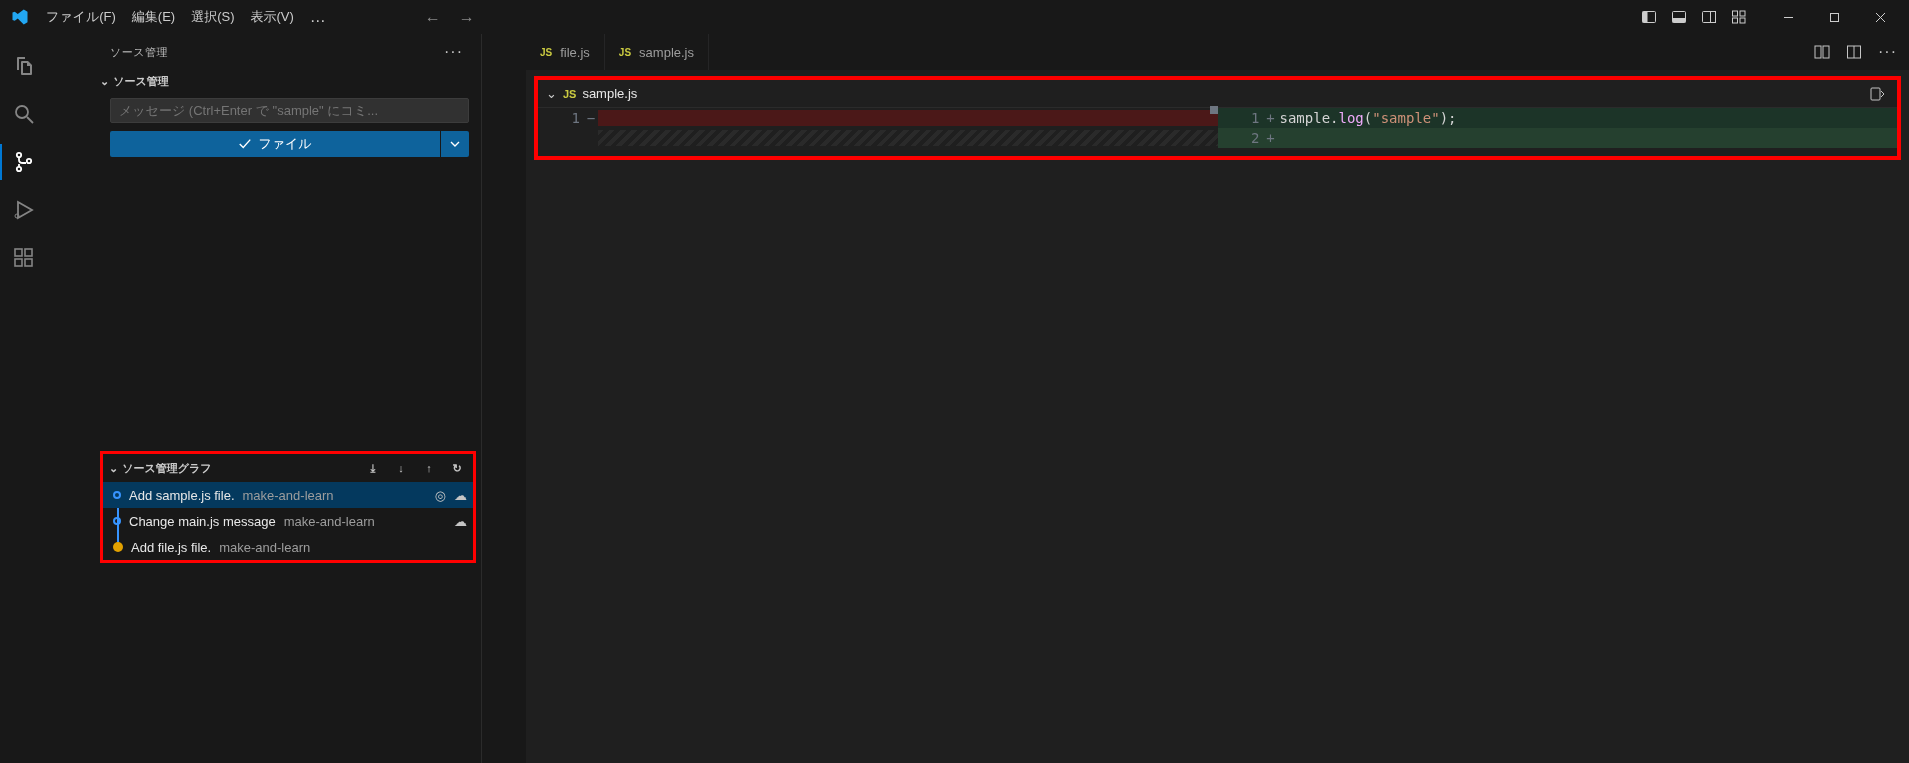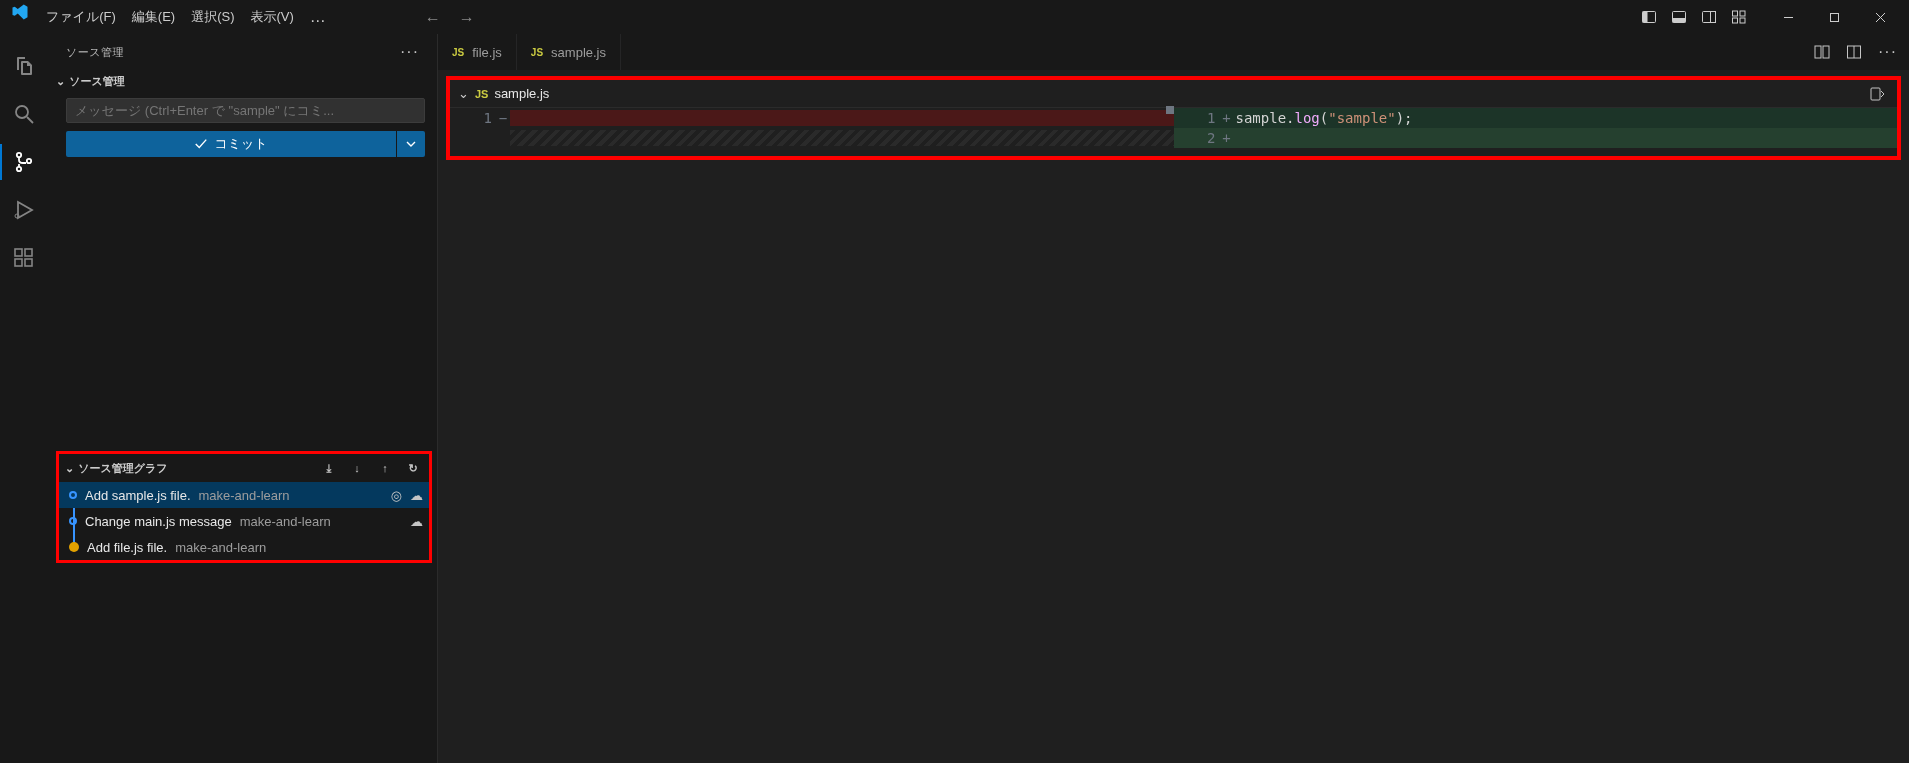--- a/index.html
+++ b/index.html
@@ -11,21 +11,21 @@
   width: 1909px;
   height: 763px;
   overflow: hidden;
   display: flex;
   flex-direction: column;
 }
 .titlebar {
   height: 34px;
   background: #181818;
   display: flex;
-  align-items: flex-start;
+  align-items: center;
   padding: 0 6px;
 }
 .vscode-icon { width: 24px; height: 24px; display: flex; align-items: center; justify-content: center; margin: 0 6px 0 2px; }
 .menu-items { display: flex; }
 .menu-item { padding: 0 8px; height: 34px; display: flex; align-items: center; cursor: default; }
 .overflow-menu { padding: 0 8px; display: flex; align-items: center; height: 34px; font-size: 16px; letter-spacing: 1px; }
 .nav-arrows { display: flex; margin-left: 90px; margin-right: 12px; gap: 18px; }
 .nav-arrow { color: #8a8a8a; font-size: 16px; display: flex; align-items: center; height: 34px; }
 .command-center {
   flex: 0 0 600px;
@@ -38,21 +38,21 @@
   justify-content: center;
   gap: 6px;
   color: #8a8a8a;
   margin: 0 auto;
 }
 .title-actions { display: flex; align-items: center; gap: 2px; margin-left: auto; }
 .layout-icon { width: 28px; height: 34px; display: flex; align-items: center; justify-content: center; color: #cccccc; }
 .win-controls { display: flex; margin-left: 10px; }
 .win-btn { width: 46px; height: 34px; display: flex; align-items: center; justify-content: center; color: #cccccc; }
 
-.workbench { display: flex; flex: 1; min-height: 0; }
+.workbench { display: flex; flex: 1; min-height: 0; gap: 44px; }
 .activitybar { width: 48px; background: #181818; display: flex; flex-direction: column; align-items: center; padding-top: 8px; }
 .activity-item { width: 48px; height: 48px; display: flex; align-items: center; justify-content: center; color: #858585; position: relative; }
 .activity-item.active { color: #ffffff; }
 .activity-item.active::before { content: ""; position: absolute; left: 0; top: 6px; bottom: 6px; width: 2px; background: #0078d4; }
 
 .sidebar { width: 390px; background: #181818; border-right: 1px solid #2b2b2b; display: flex; flex-direction: column; position: relative; }
 .sidebar-title { height: 36px; display: flex; align-items: center; padding: 0 18px; font-size: 11px; letter-spacing: 0.5px; justify-content: space-between; }
 .sidebar-title .label { color: #bbbbbb; }
 .more-dots { color: #c5c5c5; font-size: 16px; letter-spacing: 1px; }
 .section-header { height: 22px; display: flex; align-items: center; padding: 0 8px; font-size: 11px; font-weight: 600; gap: 4px; }
@@ -269,21 +269,21 @@
       <span class="chev">⌄</span>
       <span>ソース管理</span>
     </div>
     <div class="commit-box">
       <input class="commit-input" placeholder="メッセージ (Ctrl+Enter で &quot;sample&quot; にコミ..." style="">
       <div class="commit-row">
         <button class="commit-btn">
           <svg width="14" height="14" viewBox="0 0 16 16">
               <path d="M2 8l4 4 8-9" stroke="#fff" stroke-width="1.6" fill="none"></path>
             </svg>
-          <span>コミット</span>
+          <span>ファイル</span>
         </button>
         <button class="commit-drop">
           <svg width="10" height="10" viewBox="0 0 10 10">
               <path d="M1 3l4 4 4-4" stroke="#fff" stroke-width="1.4" fill="none"></path>
             </svg>
         </button>
       </div>
     </div>
 
     <div class="graph-panel">

